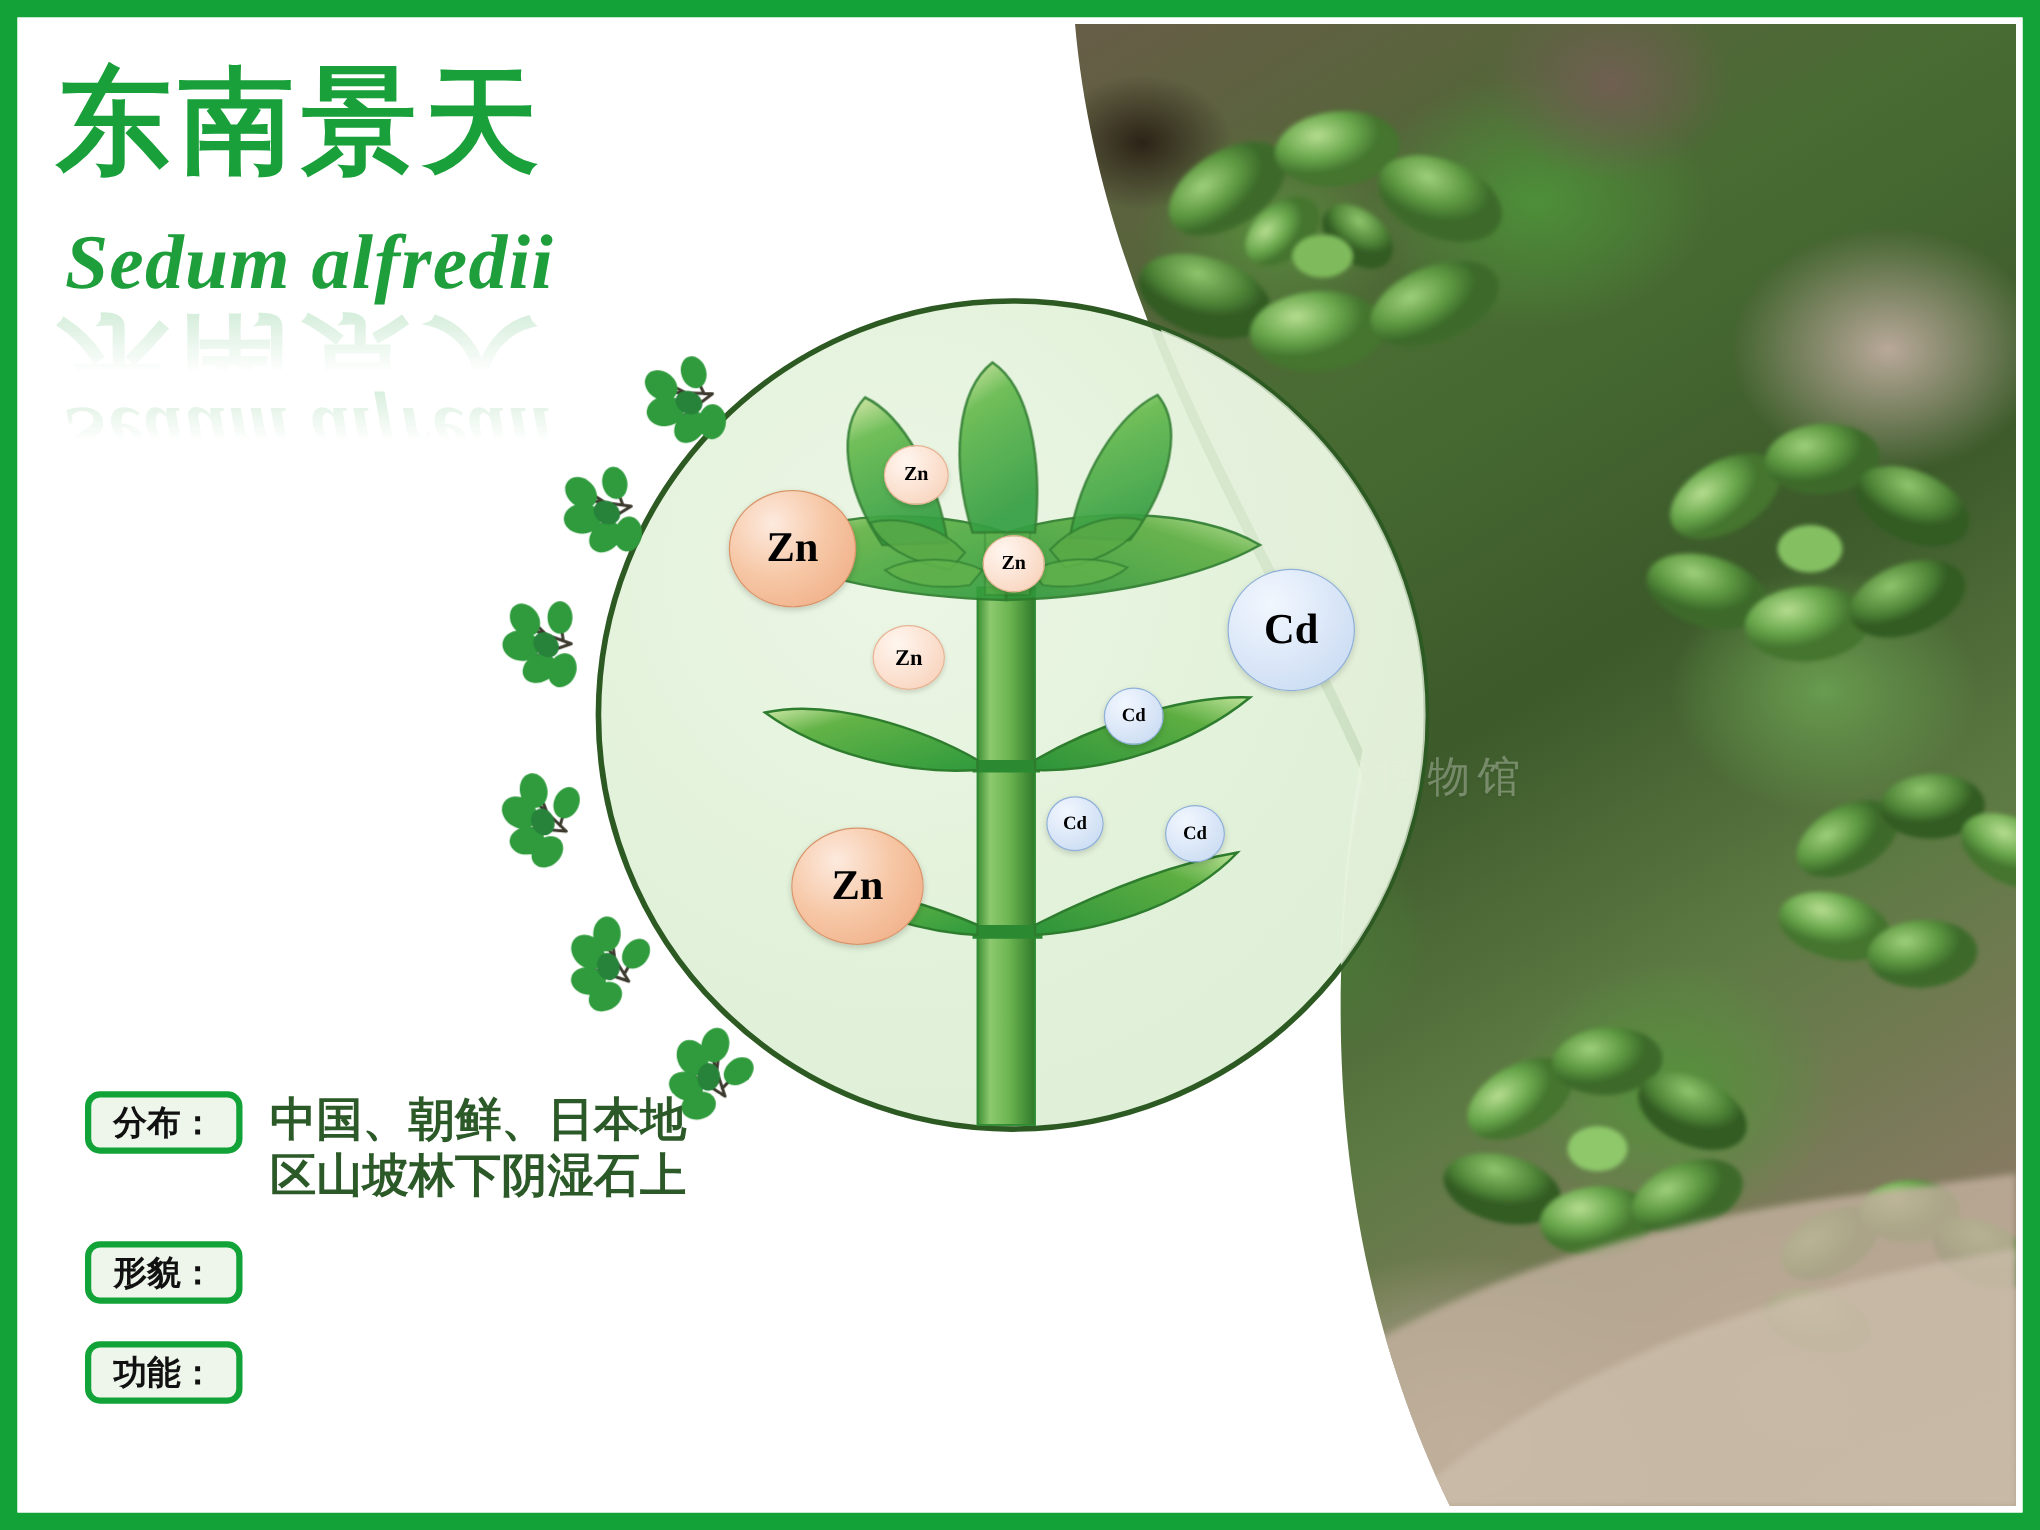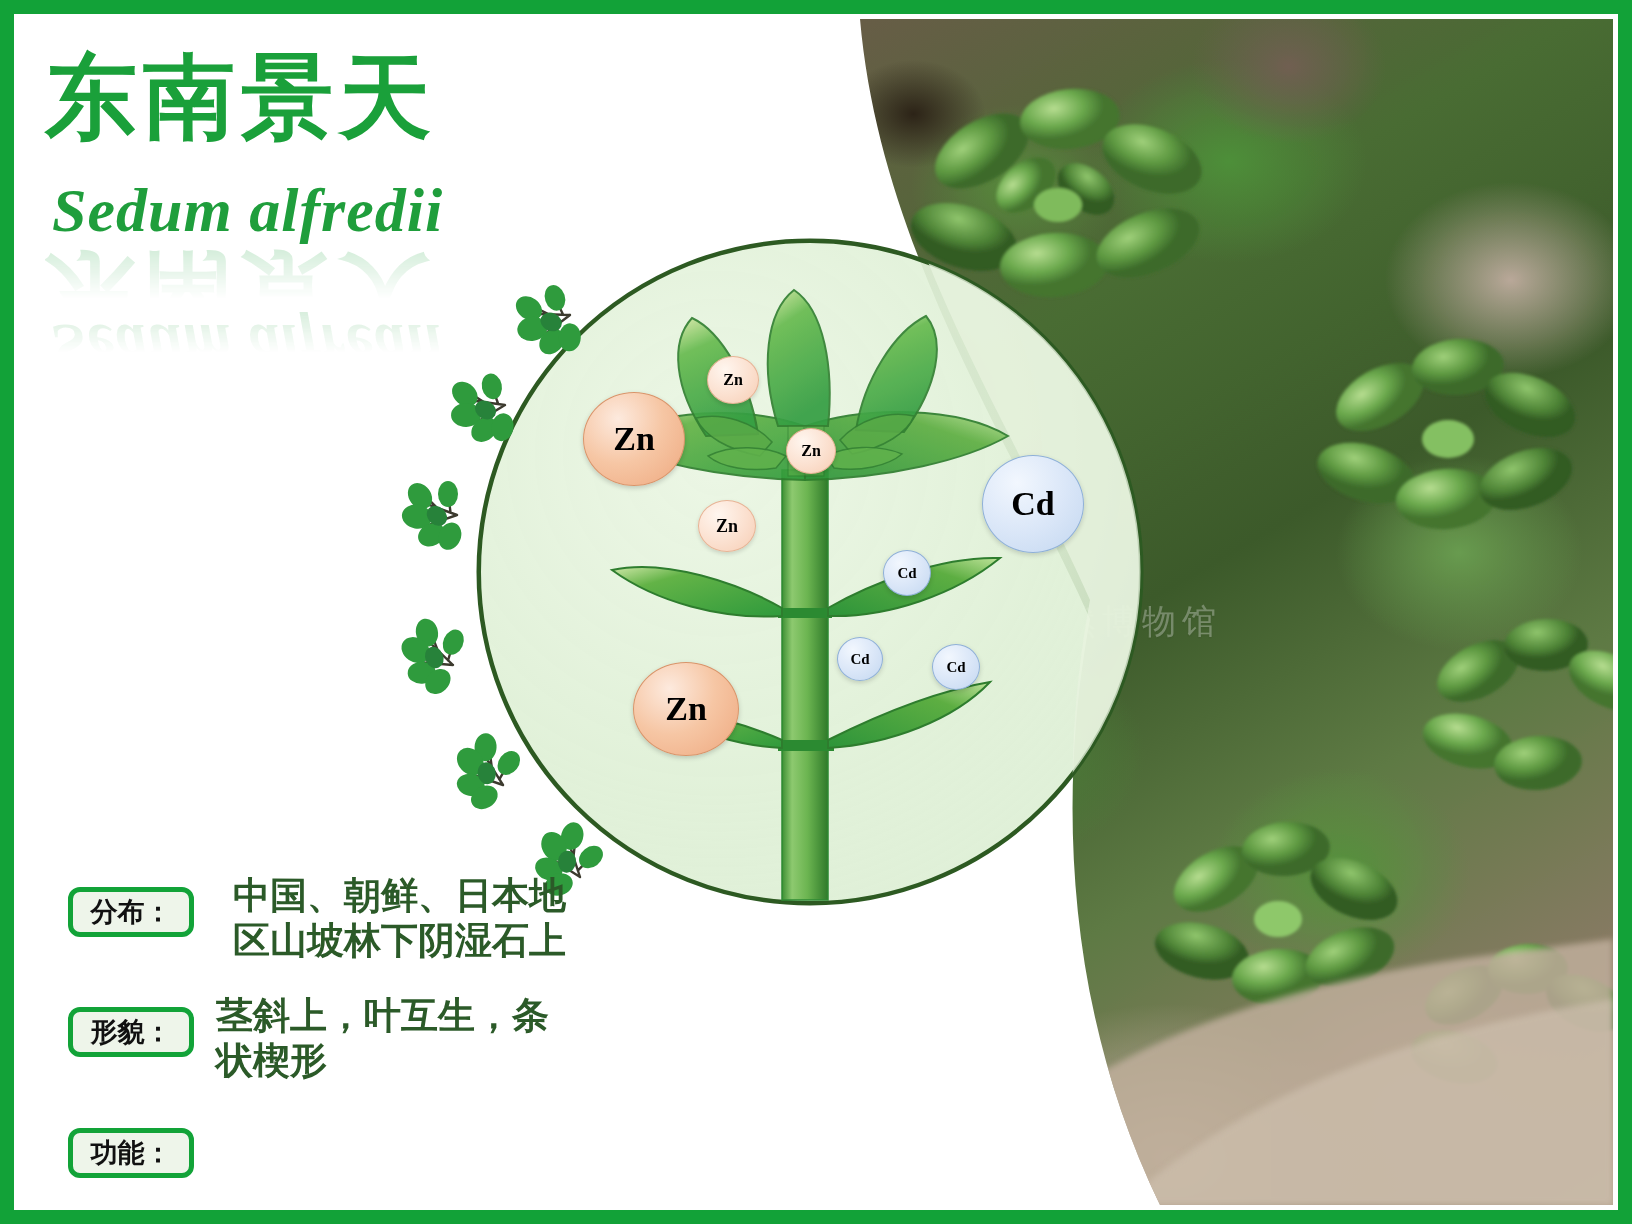--- a/index.html
+++ b/index.html
@@ -98,21 +98,21 @@
 
   
   .info{position:absolute;left:68px;top:873px;width:620px;z-index:30;}
   .info-row{display:flex;align-items:flex-start;margin-bottom:30px;}
   .info-tag{
     flex:0 0 auto;width:126px;height:50px;
     border:5px solid #12a338;border-radius:12px;background:#eef5ea;
     display:flex;align-items:center;justify-content:center;
     font-family:"DejaVu Sans","Liberation Sans",sans-serif;
     font-weight:bold;font-size:27px;color:#111111;box-sizing:border-box;
-    margin-top:14px;
+    margin-top:0;
   }
   .info-text{
     margin-left:22px;
     font-family:"DejaVu Sans","Liberation Sans",sans-serif;
     font-weight:bold;font-size:37px;line-height:1.22;color:#2b5a28;
     letter-spacing:0px;
   }
 
   
   .bubble{
@@ -354,26 +354,25 @@
 
   <div class="title-cn-reflect">东南景天</div>
   <div class="title-cn">东南景天</div>
   <div class="title-la-reflect">Sedum alfredii</div>
   <div class="title-la">Sedum alfredii</div>
 
   <div class="info">
 
     <div class="info-row">
       <div class="info-tag">分布：</div>
-      <div class="info-text" style="max-width:350px;text-align:right;">中国、朝鲜、日本地区山坡林下阴湿石上</div>
+      <div class="info-text" style="max-width:350px;">中国、朝鲜、日本地区山坡林下阴湿石上</div>
     </div>
 
     <div class="info-row">
       <div class="info-tag">形貌：</div>
-      <div class="info-text" style="max-width:345px;">茎斜上，叶互生，条状楔形</div>
     </div>
 
     <div class="info-row">
       <div class="info-tag">功能：</div>
     </div>
 
   </div>
 
   <div class="frame-outer"></div>
   <div class="frame-inner"></div>

